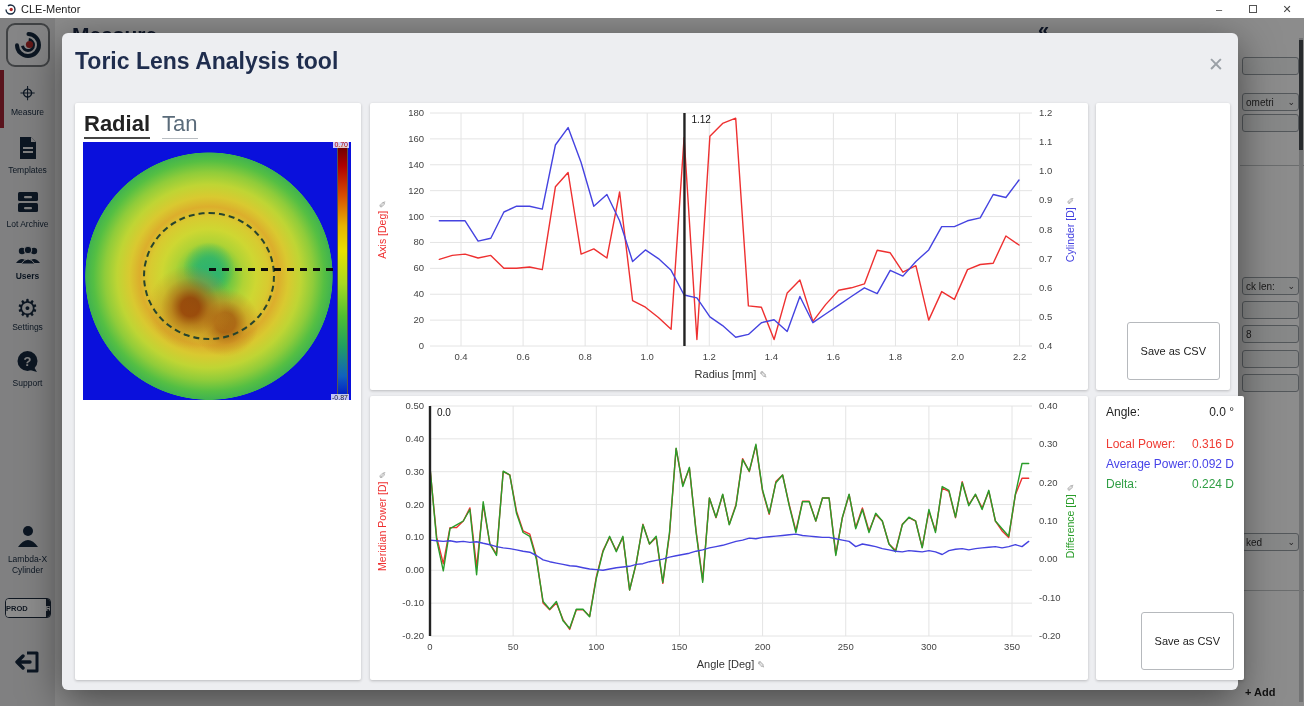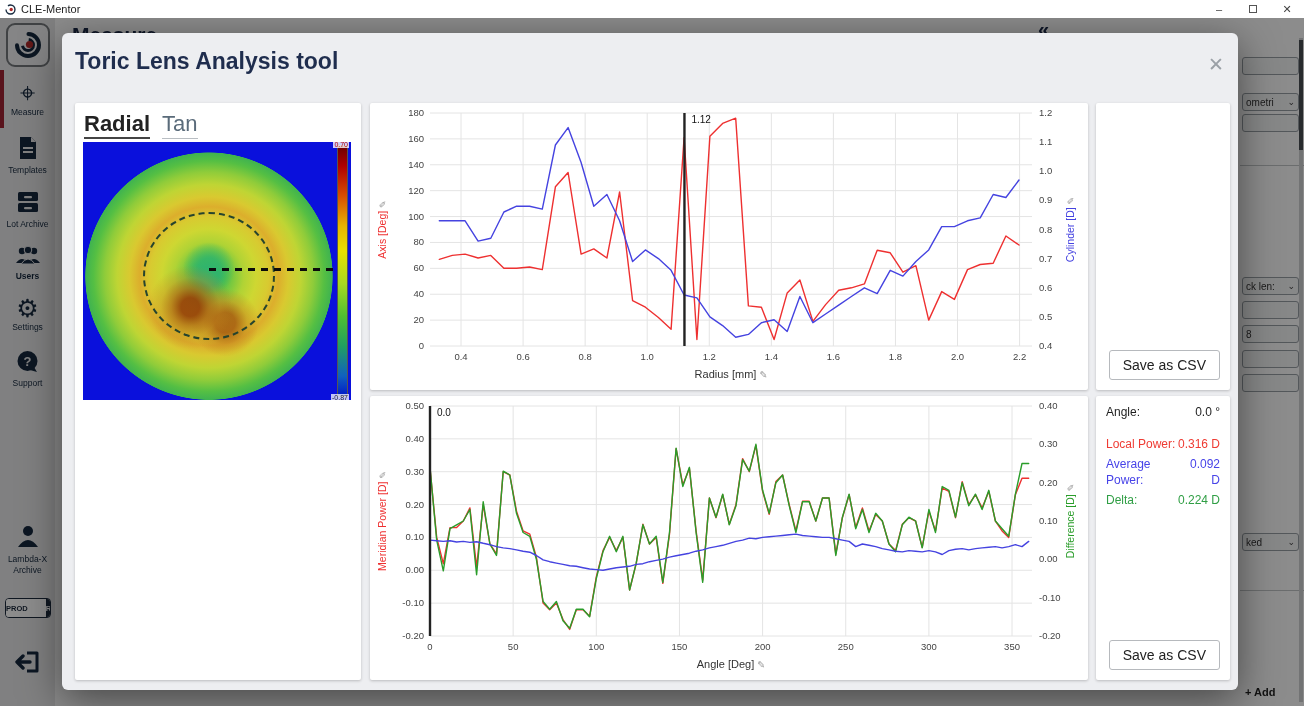--- a/index.html
+++ b/index.html
@@ -51,21 +51,21 @@
   .modal { position:absolute; left:62px; top:33px; width:1176px; height:657px; background:#edeef1;
            border-radius:6px; box-shadow:0 10px 40px rgba(0,0,0,.5); z-index:20; }
   .modal-title { position:absolute; left:13px; top:15px; font-size:23px; font-weight:bold; color:#1f2d4e; }
   .modal-close { position:absolute; right:14px; top:24px; font-size:19px; color:#9aa0a6; cursor:pointer; line-height:16px; }
 
   .card { position:absolute; background:#fff; border-radius:2px; box-shadow:0 1px 3px rgba(0,0,0,.22); }
   .card-map    { left:13px;  top:70px;  width:286px; height:577px; }
   .card-top    { left:308px; top:70px;  width:718px; height:287px; }
   .card-bottom { left:308px; top:363px; width:718px; height:284px; }
   .card-rtop   { left:1034px; top:70px;  width:134px; height:287px; }
-  .card-rbot   { left:1034px; top:363px; width:134px; height:284px; }
+  .card-rbot   { left:1034px; top:363px; width:148px; height:284px; }
 
   
   .tabs { position:absolute; left:9px; top:8px; display:flex; gap:12px; }
   .tab { font-size:22px; padding-bottom:0; }
   .tab.active { font-weight:bold; color:#222; border-bottom:2px solid #444; }
   .tab.idle   { color:#5a6b7a; border-bottom:1px solid #b9bec3; }
 
   
   .heatmap { position:absolute; left:8px; top:39px; width:268px; height:258px;
              background:
@@ -88,21 +88,21 @@
   .cb-max { position:absolute; right:2px; top:-1px; font-size:7px; color:#b00000; background:rgba(255,255,255,.8); padding:0 1px; }
   .cb-min { position:absolute; right:2px; bottom:-1px; font-size:7px; color:#202040; background:rgba(255,255,255,.75); padding:0 1px; }
 
   
   .info-rows { position:absolute; left:10px; right:10px; top:8px; }
   .irow { display:flex; justify-content:space-between; font-size:12px; line-height:16px; margin-bottom:4px; }
   .irow .lab { }
   .irow .val { text-align:right; }
   .c-black { color:#1e1e1e; } .c-red { color:#ef3b33; } .c-blue { color:#4743e8; } .c-green { color:#2f9e44; }
   .gap { height:12px; }
-  .csv-btn { position:absolute; right:10px; bottom:10px; padding:6px 13px; font-size:14px; color:#222;
+  .csv-btn { position:absolute; right:10px; bottom:10px; padding:22px 13px; font-size:11px; color:#222;
              background:#fff; border:1px solid #b6b9bd; border-radius:3px; cursor:pointer;
              font-family:"Liberation Sans",sans-serif; }
 
   svg text { font-family:"Liberation Sans", sans-serif; }
 </style>
 </head>
 <body>
 
 <div id="stage">
 
@@ -184,21 +184,21 @@
         </svg>
         <div class="lbl">Support</div>
       </div>
 
       <div class="nav-item" style="top:505px;">
         <svg width="26" height="26" viewBox="0 0 26 26">
           <circle cx="13" cy="8" r="5" fill="#17293e"></circle>
           <path d="M3 24 q10 -14 20 0 z" fill="#17293e"></path>
         </svg>
         <div class="lbl">Lambda-X</div>
-        <div class="lbl">Archive</div>
+        <div class="lbl">Cylinder</div>
       </div>
 
       <div class="toggle">
         <div class="half off">PROD</div>
         <div class="half on">R&amp;D</div>
       </div>
 
       <div class="nav-item" style="top:632px;">
         <svg width="26" height="24" viewBox="0 0 26 24">
           <path d="M12 3 h10 v18 h-10" fill="none" stroke="#17293e" stroke-width="3" stroke-linejoin="round"></path>

